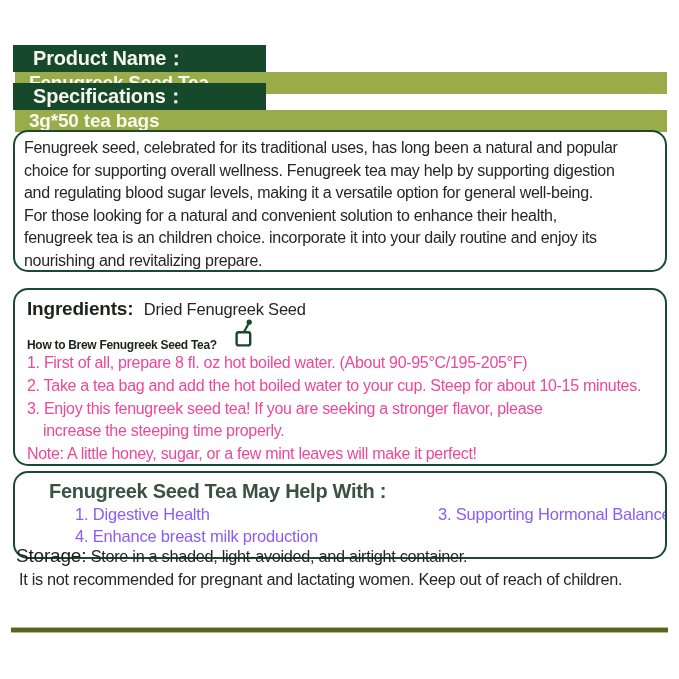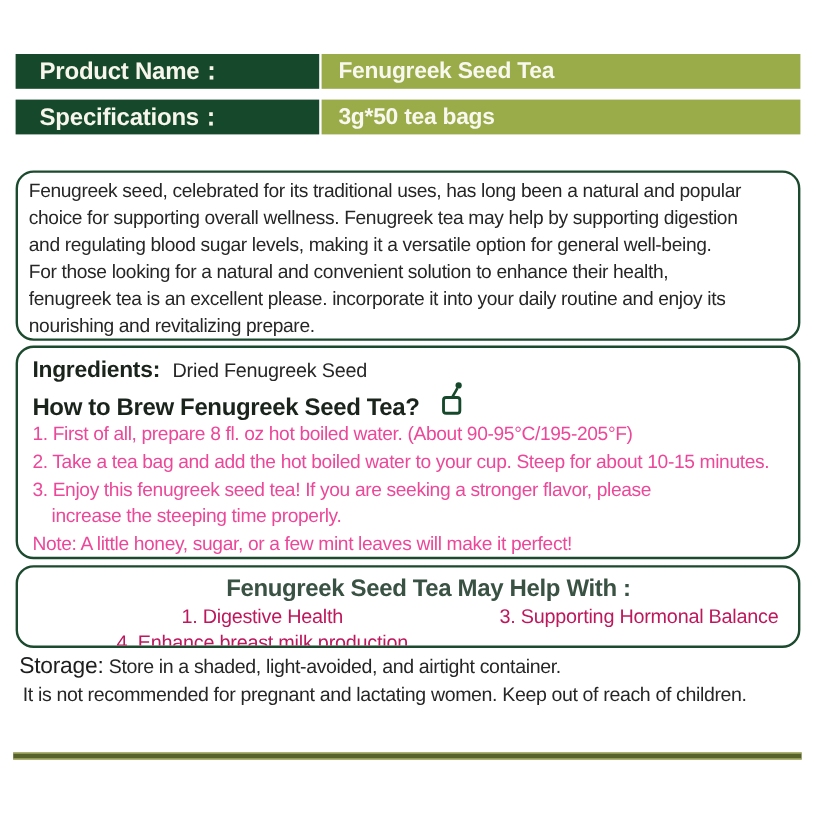--- a/index.html
+++ b/index.html
@@ -1,65 +1,65 @@
 <!DOCTYPE html>
 <html><head>
 <meta charset="utf-8">
 <style>
   html,body { margin:0; padding:0; background:#ffffff; }
   body { width:679px; height:679px; font-family:"Liberation Sans", sans-serif; color:#222; }
   .page { position:relative; width:679px; height:679px; background:#fff; overflow:hidden; }
 
   
-  .bar-row { position:absolute; left:13px; width:654px; height:29px; display:flex; }
+  .bar-row { position:absolute; left:13px; width:654px; height:29px; display:flex;flex-direction:column; }
   .bar-row.row1 { top:45px; }
   .bar-row.row2 { top:83px; }
   .bar-label {
     width:253px; background:#16492c; color:#f8f6ec;
     font-weight:bold; font-size:20px; letter-spacing:-0.2px;
     display:flex; align-items:center; padding-left:20px; box-sizing:border-box;
   }
   .bar-value {
     flex:1; margin-left:2px; background:#9aab4a; color:#f9f8ee;
     font-weight:bold; font-size:19px; letter-spacing:-0.2px;
     display:flex; align-items:center; padding-left:14px; box-sizing:border-box;
   }
 
   
   .round-box {
     position:absolute; left:13px; width:654px; box-sizing:border-box;
     border:2.5px solid #1c4a2e; border-radius:15px; background:#fff; overflow:hidden;
   }
-  #box-description { top:130px; height:142px; padding:5px 8px 16px 9px;margin-top:12px; }
+  #box-description { top:130px; height:142px; padding:5px 8px 16px 9px; }
   .desc-line {
     font-size:16px; letter-spacing:-0.3px; line-height:22.6px;
     color:#262626; white-space:nowrap;
   }
 
   #box-brew { top:288px; height:178px; padding:7px 8px 0 12px; }
   .ing-row { line-height:24px; white-space:nowrap; }
   .ing-label { font-size:19px; font-weight:600; color:#1b241c; letter-spacing:-0.2px; }
   .ing-value { font-size:16.5px; color:#262626; letter-spacing:-0.2px; margin-left:6px; }
   .brew-title-row { display:flex; align-items:flex-end; height:30px; white-space:nowrap; }
-  .brew-title { font-size:20px; font-weight:600; color:#1b241c; letter-spacing:-0.3px; }
+  .brew-title { font-size:12px; font-weight:600; color:#1b241c; letter-spacing:-0.3px; }
   .teabag { margin-left:16px; margin-bottom:0px; }
   .step-line {
     font-size:16px; letter-spacing:-0.3px; line-height:22.8px;
     color:#ec4899; white-space:nowrap;
   }
   .step-line.indent { padding-left:16px; }
 
-  #box-benefits { top:471px; height:69px; padding:5px 0 0 0;text-align:center; }
+  #box-benefits { top:471px; height:88px; padding:5px 0 0 0; }
   .benefits-title {
     padding-left:34px; font-size:20px; font-weight:600; color:#3a5243;
     letter-spacing:-0.3px; line-height:26px; white-space:nowrap;
   }
   .benefits-grid {
     display:grid; grid-template-columns:363px auto; padding-left:22px;
-    font-size:16.5px; letter-spacing:-0.2px; line-height:21.5px; color:#be185d;
+    font-size:16.5px; letter-spacing:-0.2px; line-height:21.5px; color:#8b5cf6;margin-left:38px;
   }
   .benefit-item { white-space:nowrap; }
 
   
   .footer { position:absolute; left:16px; top:545px; width:652px; }
   .f-line { line-height:22px; white-space:nowrap; color:#262626; }
   .f-label { font-size:19px; color:#1e1e1e; letter-spacing:-0.2px; }
   .f-text { font-size:16.3px; letter-spacing:-0.3px; }
   .f-line.cont { padding-left:3px; }
 
@@ -80,21 +80,21 @@
   <div class="bar-row row2">
     <div class="bar-label">Specifications：</div>
     <div class="bar-value">3g*50 tea bags</div>
   </div>
 
   <div class="round-box" id="box-description">
     <div class="desc-line">Fenugreek seed, celebrated for its traditional uses, has long been a natural and popular</div>
     <div class="desc-line">choice for supporting overall wellness. Fenugreek tea may help by supporting digestion</div>
     <div class="desc-line">and regulating blood sugar levels, making it a versatile option for general well-being.</div>
     <div class="desc-line">For those looking for a natural and convenient solution to enhance their health,</div>
-    <div class="desc-line">fenugreek tea is an excellent please. incorporate it into your daily routine and enjoy its</div>
+    <div class="desc-line">fenugreek tea is an children choice. incorporate it into your daily routine and enjoy its</div>
     <div class="desc-line">nourishing and revitalizing prepare.</div>
   </div>
 
   <div class="round-box" id="box-brew">
     <div class="ing-row">
       <span class="ing-label">Ingredients:</span>
       <span class="ing-value">Dried Fenugreek Seed</span>
     </div>
     <div class="brew-title-row">
       <span class="brew-title">How to Brew Fenugreek Seed Tea?</span>

